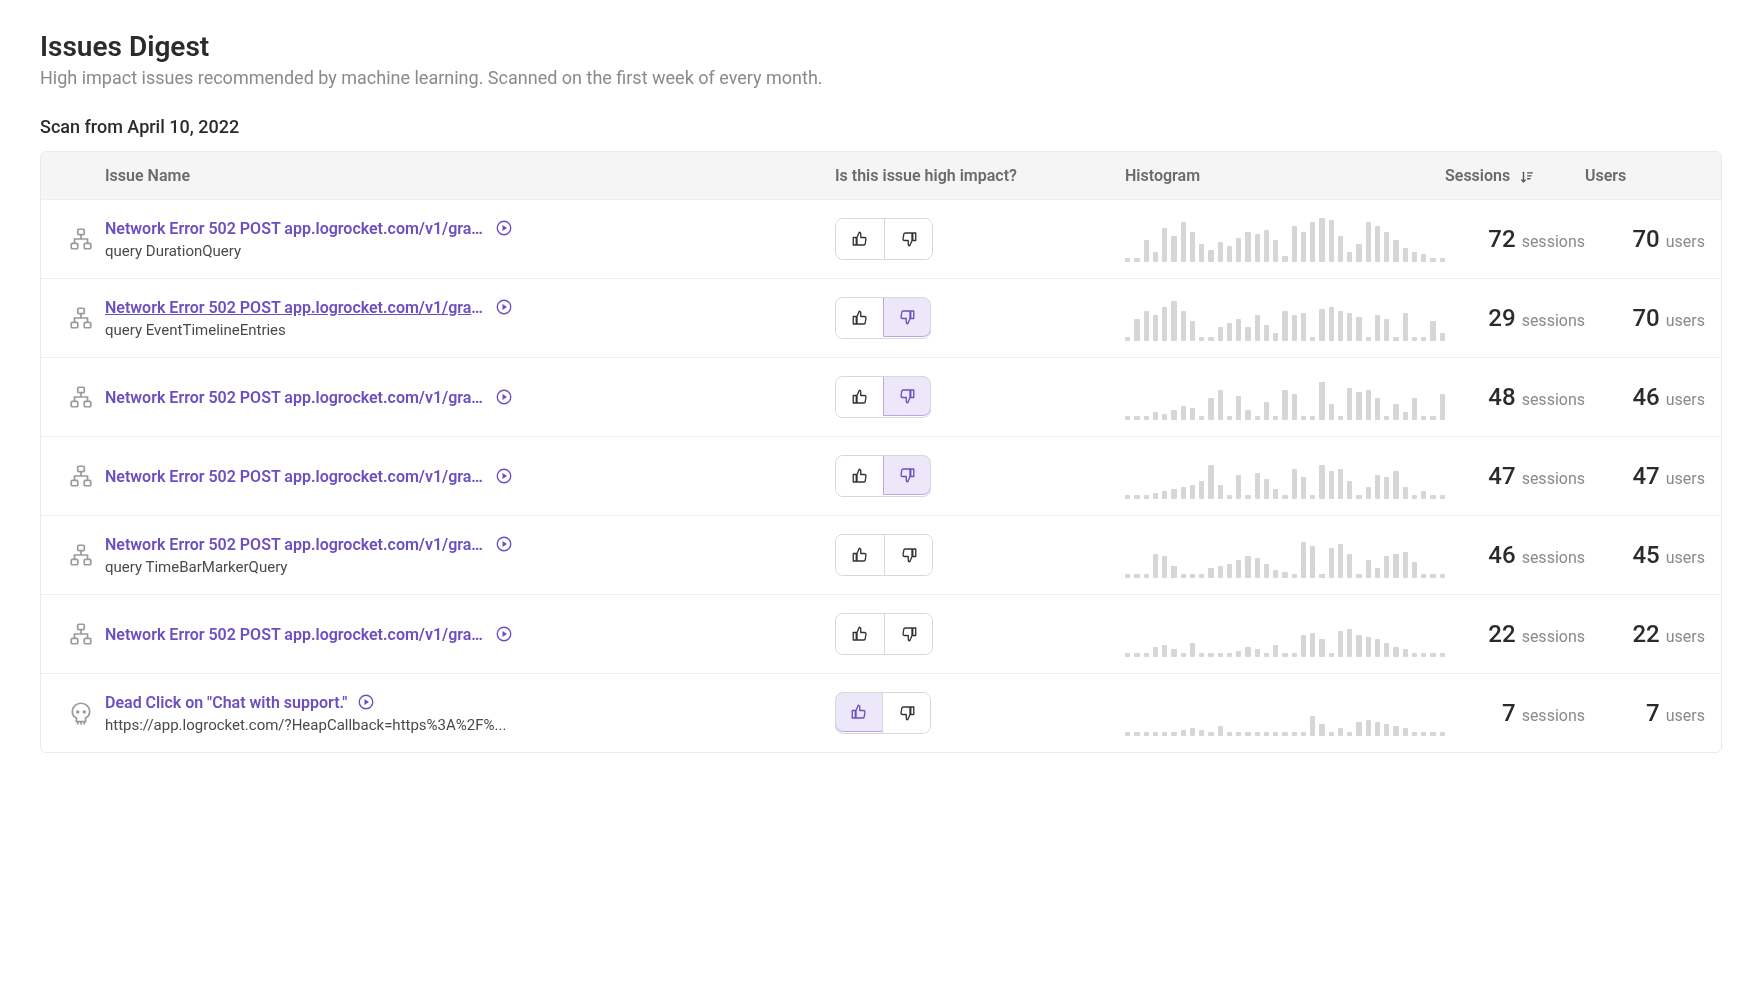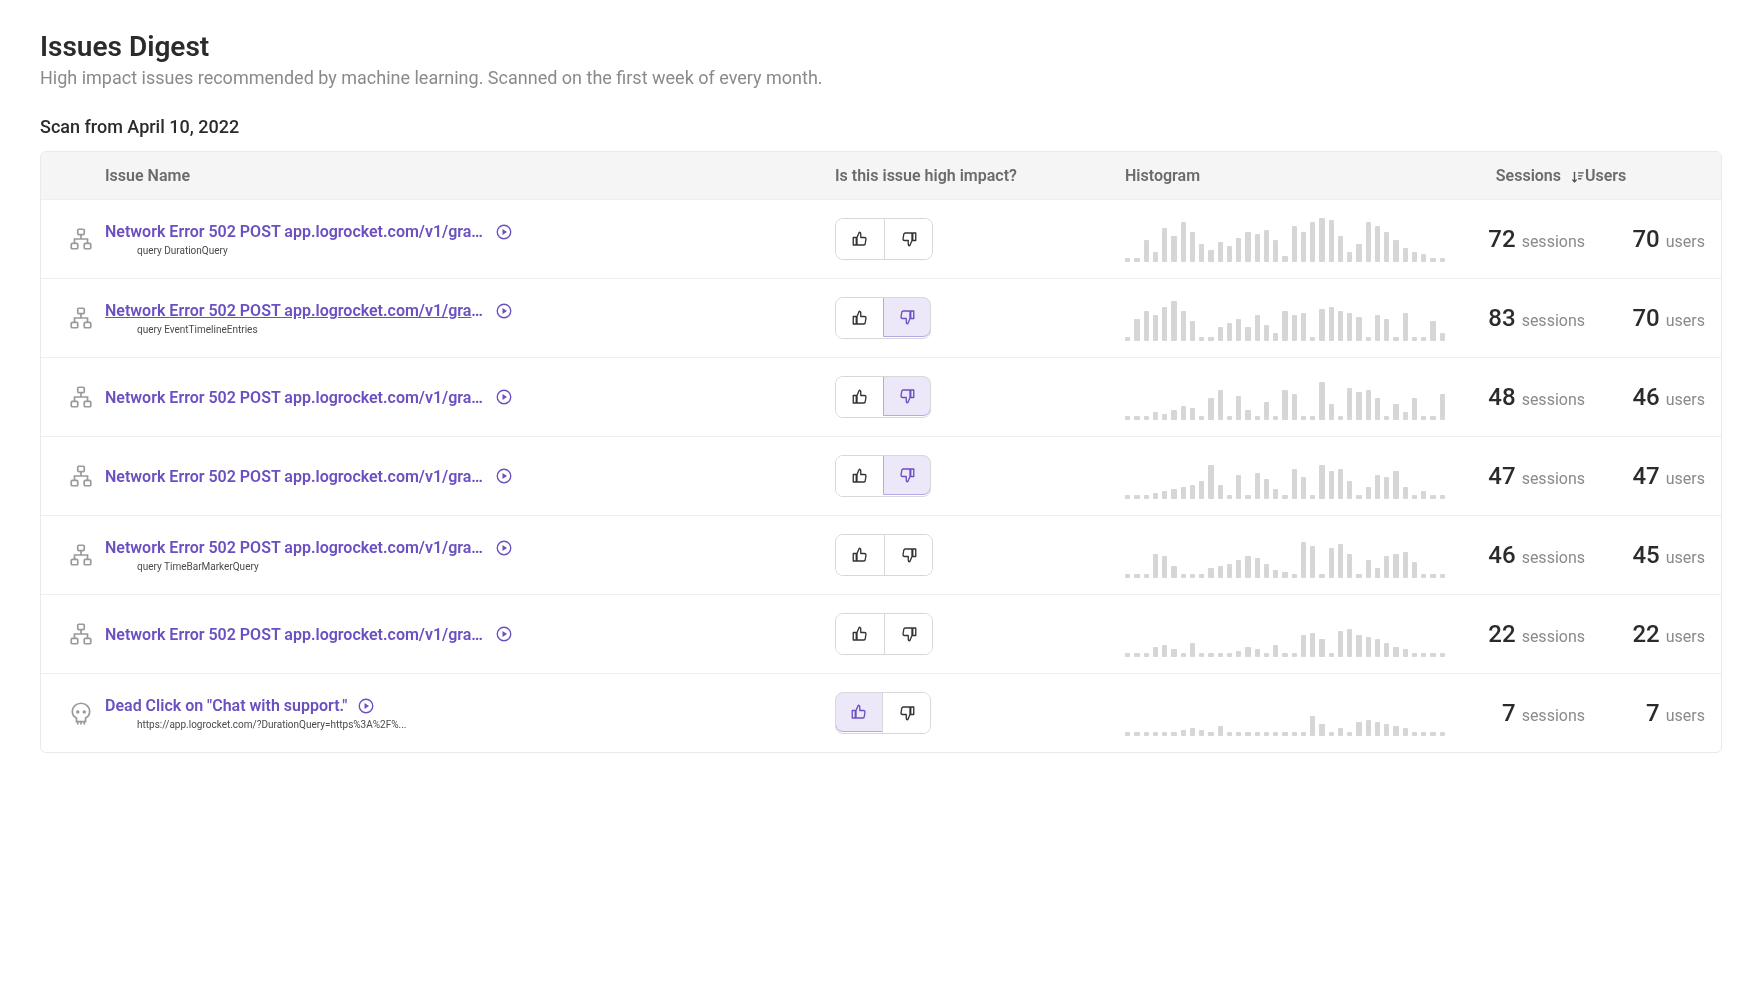--- a/index.html
+++ b/index.html
@@ -38,21 +38,21 @@
     background: #f5f5f5;
     padding: 14px 16px;
     font-size: 16px;
     color: #6b6b6b;
     font-weight: 600;
   }
   .col-icon   { width: 48px; flex-shrink:0; }
   .col-name   { flex: 1 1 auto; min-width: 0; }
   .col-impact { width: 290px; flex-shrink:0; }
   .col-hist   { width: 320px; flex-shrink:0; }
-  .col-sess   { width: 140px; flex-shrink:0; text-align: right; }
+  .col-sess   { width: 140px; flex-shrink:0; }
   .col-users  { width: 120px; flex-shrink:0; }
 
   .row {
     display: flex;
     align-items: center;
     padding: 16px;
     border-top: 1px solid #eee;
   }
   .type-icon {
     color: #9a9a9a;
@@ -75,28 +75,27 @@
     white-space: nowrap;
     overflow: hidden;
     text-overflow: ellipsis;
     max-width: 380px;
   }
   .issue-link.underlined { text-decoration: underline; }
   .issue-link .highlight { color: #6c4fc1; }
   .play-icon { color: #6c4fc1; flex-shrink:0; display:flex; }
   .play-icon svg { width:18px; height:18px; }
   .issue-sub {
-    font-size: 10px;
+    font-size: 15px;
     color: #4a4a4a;
     margin-top: 4px;
     white-space: nowrap;
     overflow: hidden;
     text-overflow: ellipsis;
     max-width: 420px;
-    margin-left: 32px;
   }
 
   .vote-group {
     display: inline-flex;
     border: 1px solid #d8d8d8;
     border-radius: 8px;
     overflow: hidden;
   }
   .vote-btn {
     width: 48px;
@@ -311,21 +310,21 @@
             <div class="bar" style="height: 4px;"></div>
             <div class="bar" style="height: 28px;"></div>
             <div class="bar" style="height: 4px;"></div>
             <div class="bar" style="height: 4px;"></div>
             <div class="bar" style="height: 20px;"></div>
             <div class="bar" style="height: 8px;"></div>
           </div>
         </div>
         <div class="col-sess">
           <div class="metric">
-            <span class="num">83</span>
+            <span class="num">29</span>
             <span class="lbl">sessions</span>
           </div>
         </div>
         <div class="col-users">
           <div class="metric">
             <span class="num">70</span>
             <span class="lbl">users</span>
           </div>
         </div>
       </div>
@@ -658,21 +657,21 @@
         </div>
         <div class="col-name">
           <div class="issue-title-line">
             <a href="#" class="issue-link"><span class="highlight">Dead Click</span> on "Chat with support."</a>
             <span class="play-icon">
               <svg viewBox="0 0 24 24">
                 <use href="#ic-play"></use>
               </svg>
             </span>
           </div>
-          <div class="issue-sub">https://app.logrocket.com/?DurationQuery=https%3A%2F%...</div>
+          <div class="issue-sub">https://app.logrocket.com/?HeapCallback=https%3A%2F%...</div>
         </div>
         <div class="col-impact"><div class="vote-group">
             <button class="vote-btn sel-up">
               <svg viewBox="0 0 24 24">
                 <use href="#ic-thumb-up"></use>
               </svg>
             </button>
             <button class="vote-btn">
               <svg viewBox="0 0 24 24">
                 <use href="#ic-thumb-down"></use>

